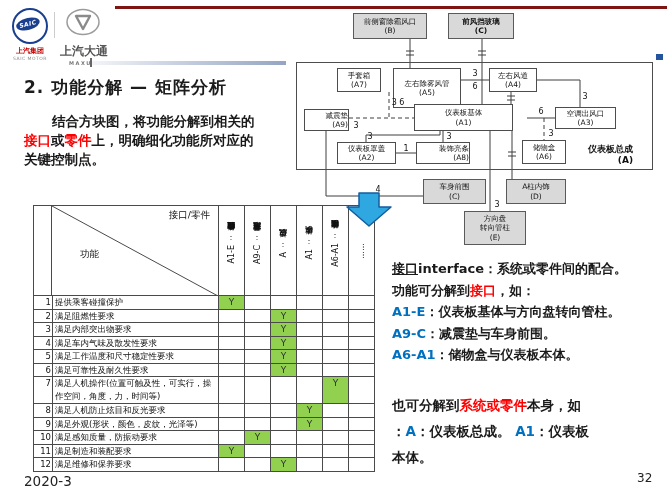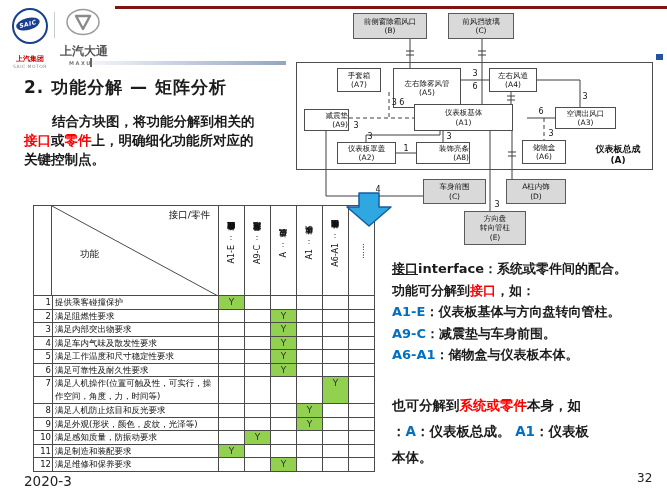--- a/index.html
+++ b/index.html
@@ -7,21 +7,21 @@
          font-family:"DejaVu Sans","Liberation Sans",sans-serif;color:#111;}
 
   
   .top-rule{position:absolute;left:115px;top:6px;width:552px;height:3px;background:#7e1512;}
   .logo-saic{position:absolute;left:8px;top:8px;width:44px;text-align:center;}
   .saic-circle{width:32px;height:32px;margin:0 auto;border:2px solid #1b3f8f;border-radius:50%;
                position:relative;background:#fff;}
   .saic-band{position:absolute;left:2px;top:8px;width:24px;height:12px;background:#1b3f8f;
              border-radius:50%;transform:rotate(-14deg);color:#fff;font-size:6px;font-weight:bold;
              font-style:italic;line-height:12px;text-align:center;letter-spacing:.5px;}
-  .saic-cn{font-size:7px;font-weight:bold;color:#c00000;margin-top:10px;white-space:nowrap;}
+  .saic-cn{font-size:7px;font-weight:bold;color:#c00000;margin-top:2px;white-space:nowrap;}
   .saic-en{font-size:4.5px;color:#8a8a8a;letter-spacing:.5px;white-space:nowrap;}
   .logo-div{position:absolute;left:54px;top:12px;width:1px;height:26px;background:#ccc;}
   .logo-maxus{position:absolute;left:60px;top:8px;width:46px;text-align:center;}
   .maxus-cn{font-size:12px;font-weight:bold;color:#555;white-space:nowrap;margin-top:1px;}
   .maxus-en{font-size:5px;font-weight:bold;color:#777;letter-spacing:1.5px;white-space:nowrap;}
   .grad-bar{position:absolute;left:92px;top:61px;width:194px;height:4px;
             background:linear-gradient(to right,#f2f4f8,#94a4c2);}
   .grad-tick{position:absolute;left:90px;top:58px;width:2px;height:9px;background:#666;}
   .page-title{position:absolute;left:24px;top:76px;font-size:17px;font-weight:600;
               color:#1c1c1c;letter-spacing:1px;white-space:nowrap;}
@@ -146,21 +146,21 @@
         <path d="M133,88 H141 M133,92 H141"></path>
         <path d="M217,88 H225 M217,92 H225"></path>
         <path d="M218,144 H226 M218,148 H226"></path>
       </g>
     </svg>
     <div>
         <div class="dbox gray" style="left: 63px; top: 5px; width: 74px; height: 26px;">
           <div>前侧窗除霜风口</div>
           <div>(B)</div>
         </div>
-        <div class="dbox gray" style="left: 158px; top: 5px; width: 66px; height: 26px;">
+        <div class="dbox gray" style="left: 158px; top: 5px; width: 66px; height: 26px; font-weight: bold;">
           <div>前风挡玻璃</div>
           <div>(C)</div>
         </div>
         <div class="dbox outer" style="left: 6px; top: 54px; width: 357px; height: 108px;"></div>
         <div class="dbox" style="left: 47px; top: 60px; width: 44px; height: 24px; align-items: center;">
           <div>手套箱</div>
           <div>(A7)</div>
         </div>
         <div class="dbox" style="left: 103px; top: 60px; width: 68px; height: 40px;">
           <div>左右除雾风管</div>
@@ -187,21 +187,21 @@
           <div>(A2)</div>
         </div>
         <div class="dbox" style="left: 126px; top: 134px; width: 54px; height: 22px; align-items: flex-end;">
           <div>装饰亮条</div>
           <div>(A8)</div>
         </div>
         <div class="dbox" style="left: 232px; top: 132px; width: 44px; height: 24px;">
           <div>储物盒</div>
           <div>(A6)</div>
         </div>
-        <div class="dbox plain" style="left: 292px; top: 134px; width: 72px; height: 26px;">
+        <div class="dbox plain" style="left: 271px; top: 134px; width: 72px; height: 26px; align-items: flex-end;">
           <div>仪表板总成</div>
           <div>(A)</div>
         </div>
         <div class="dbox gray" style="left: 133px; top: 171px; width: 63px; height: 25px;">
           <div>车身前围</div>
           <div>(C)</div>
         </div>
         <div class="dbox gray" style="left: 216px; top: 171px; width: 60px; height: 25px;">
           <div>A柱内饰</div>
           <div>(D)</div>

